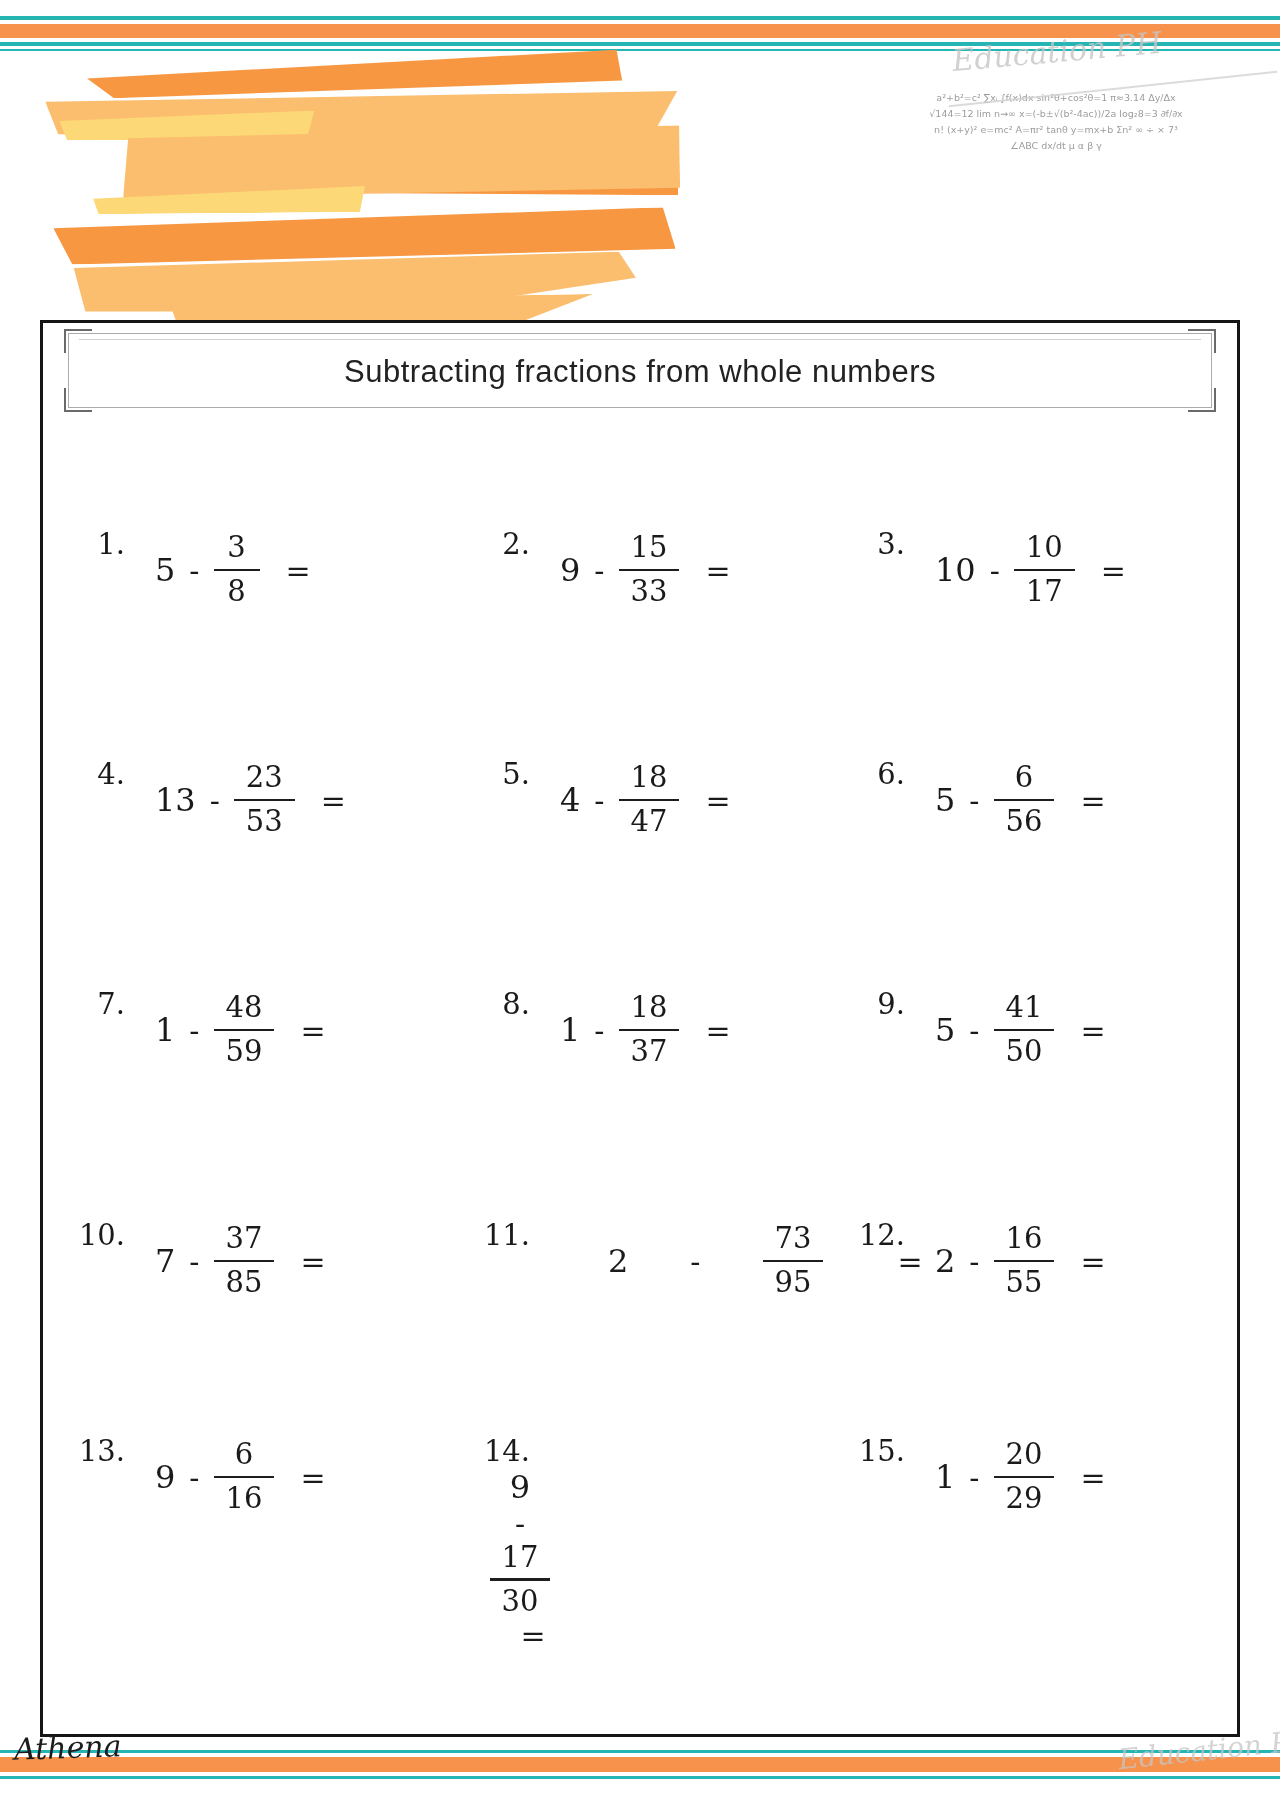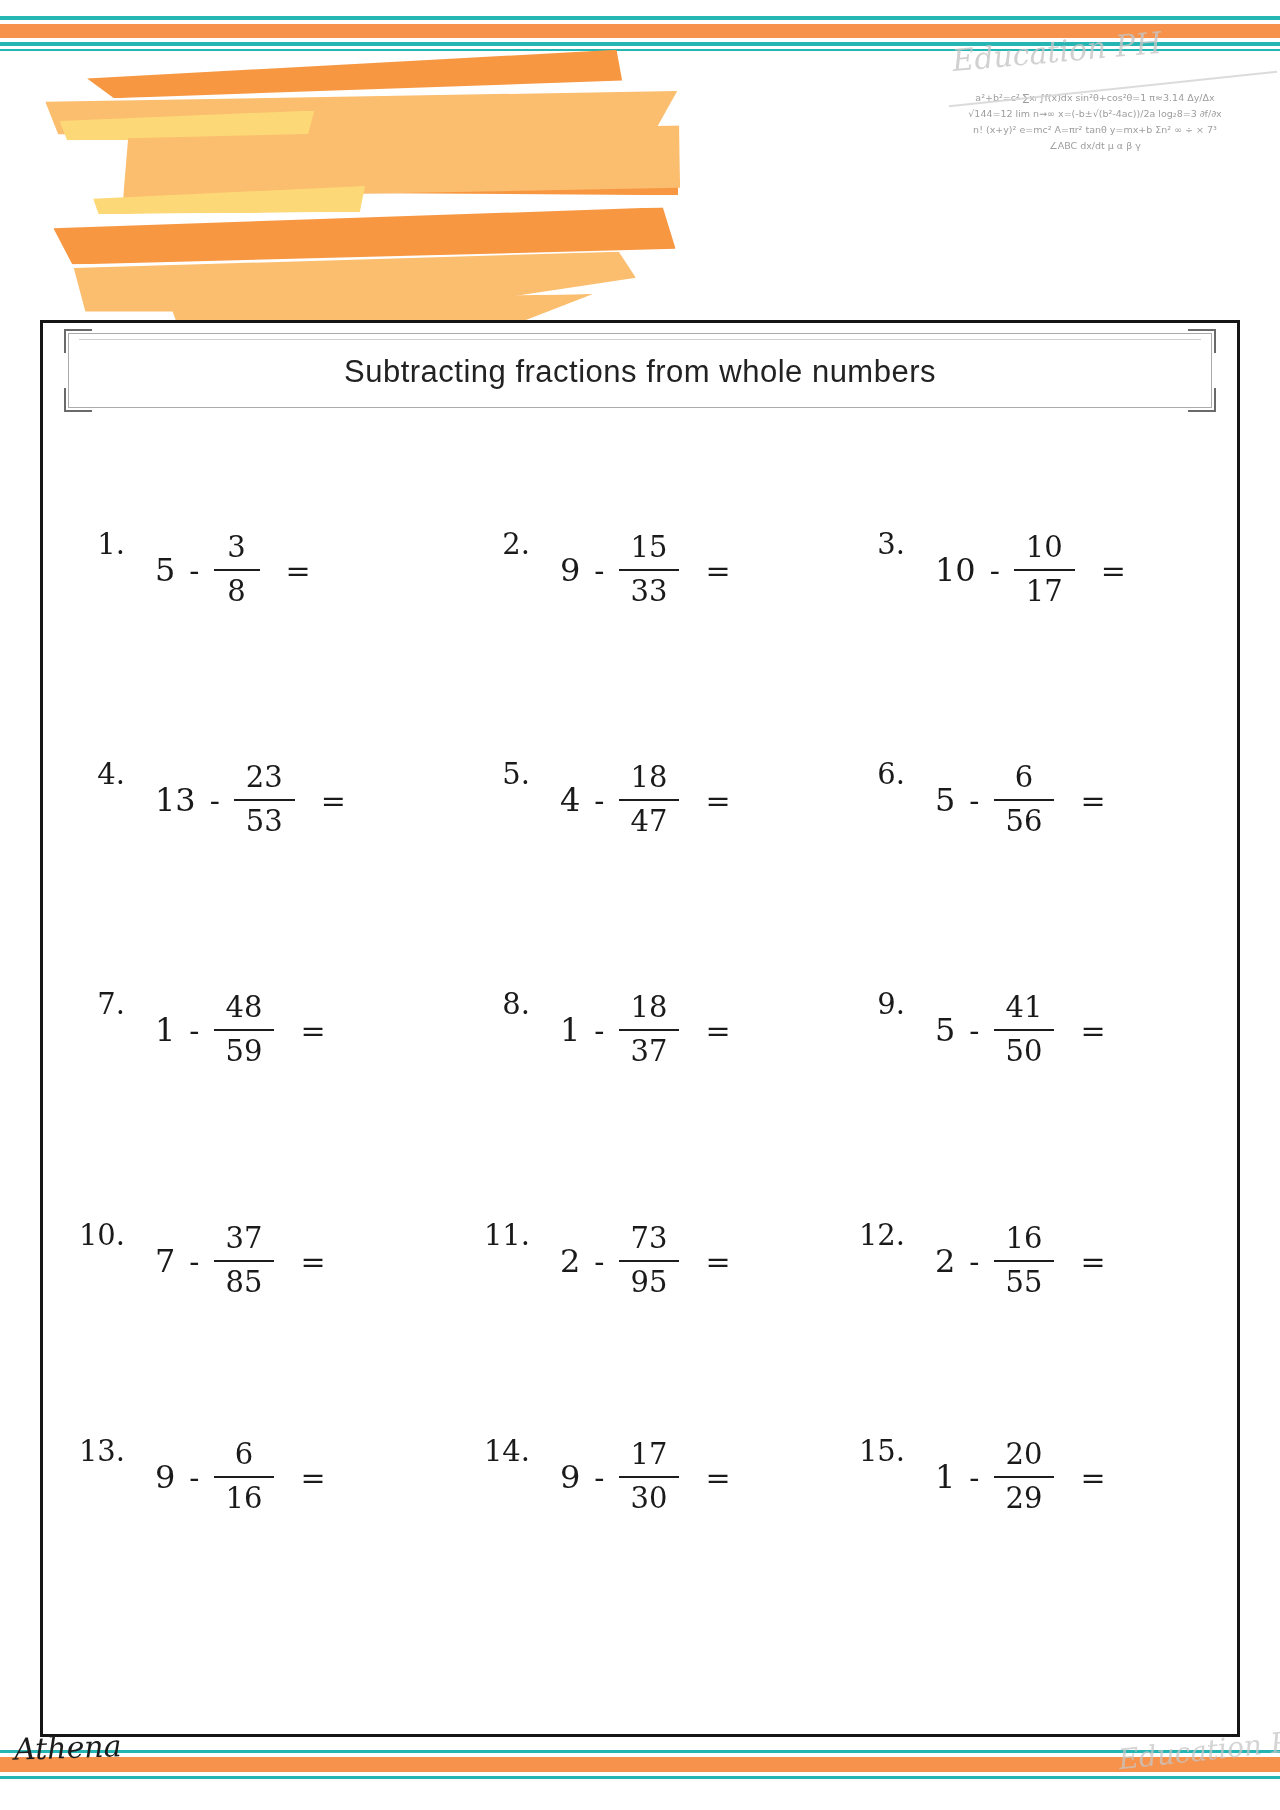--- a/index.html
+++ b/index.html
@@ -34,21 +34,21 @@
   .s8 { left:35px;  top:206px; width:562px; height:58px; background:#fbbd6e; clip-path:polygon(0 20%, 97% 0, 100% 45%, 60% 100%, 2% 95%); }
   .s9 { left:130px; top:248px; width:424px; height:40px; background:#fbbd6e; clip-path:polygon(0 10%, 100% 0, 80% 80%, 3% 100%); }
 
   #header-title {
     position:absolute; left:80px; top:58px; width:560px;
     font-family:"DejaVu Serif", serif; font-style:italic;
     font-size:115px; line-height:1.1; color:#121212; white-space:nowrap;
   }
 
   
-  #math-logo { position:absolute; left:964px; top:90px; width:262px; height:130px; }
+  #math-logo { position:absolute; left:925px; top:90px; width:262px; height:130px; }
   #math-doodles {
     position:absolute; inset:0; overflow:hidden;
     font-family:"DejaVu Sans", sans-serif; font-size:9.5px; line-height:1.7;
     color:#9d9d9d; text-align:center; word-break:break-word;
   }
   #math-word {
     position:absolute; left:0; right:0; top:22px; text-align:center;
     font-family:"Liberation Sans", sans-serif; font-weight:bold;
     font-size:62px; letter-spacing:2px; color:#d4219e;
     -webkit-text-stroke:1px #a9157b;
@@ -258,21 +258,21 @@
     <span class="p-label">10.</span>
     <span class="p-whole">7</span>
     <span class="p-minus">-</span>
     <span class="frac">
       <span class="num">37</span>
       <span class="frac-bar"></span>
       <span class="den">85</span>
     </span>
     <span class="p-eq">=</span>
   </div>
-    <div class="problem" style="left: 480px; top: 1206px;">
+    <div class="problem" style="left: 480px; top: 1206px; gap: 48px;">
     <span class="p-label">11.</span>
     <span class="p-whole">2</span>
     <span class="p-minus">-</span>
     <span class="frac">
       <span class="num">73</span>
       <span class="frac-bar"></span>
       <span class="den">95</span>
     </span>
     <span class="p-eq">=</span>
   </div>
@@ -291,21 +291,21 @@
     <span class="p-label">13.</span>
     <span class="p-whole">9</span>
     <span class="p-minus">-</span>
     <span class="frac">
       <span class="num">6</span>
       <span class="frac-bar"></span>
       <span class="den">16</span>
     </span>
     <span class="p-eq">=</span>
   </div>
-    <div class="problem" style="left: 480px; top: 1422px;">
+    <div class="problem" style="left: 480px; top: 1422px; flex-direction: column;">
     <span class="p-label">14.</span>
     <span class="p-whole">9</span>
     <span class="p-minus">-</span>
     <span class="frac">
       <span class="num">17</span>
       <span class="frac-bar"></span>
       <span class="den">30</span>
     </span>
     <span class="p-eq">=</span>
   </div>

